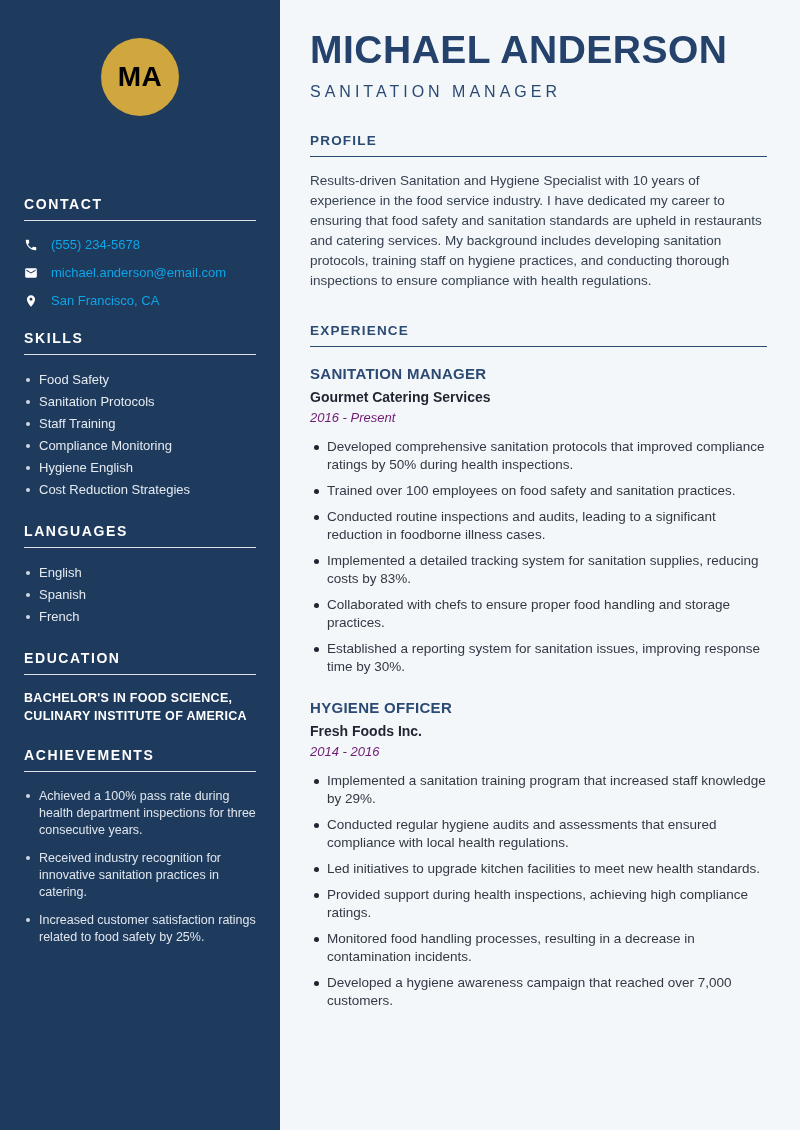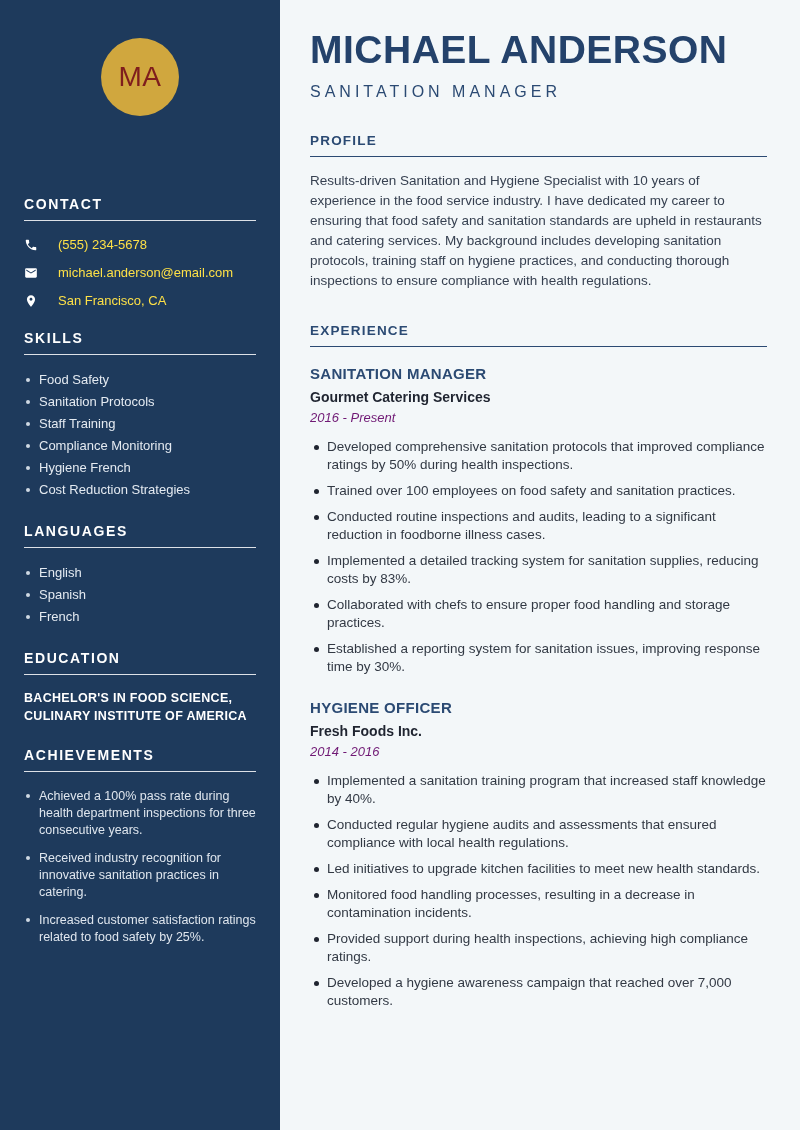--- a/index.html
+++ b/index.html
@@ -21,37 +21,37 @@
     padding: 38px 24px 20px 24px;
   }
   .avatar {
     width: 78px; height: 78px;
     border-radius: 50%;
     background: #d0a73e;
     margin: 0 auto;
     display: flex; align-items: center; justify-content: center;
   }
   .avatar span {
-    color: #7f1d1d; font-size: 28px; font-weight: 400; letter-spacing: 0.5px;
+    color: #000000; font-size: 28px; font-weight: 700; letter-spacing: 0.5px;
   }
   .side-section { margin-top: 22px; }
   .side-section.first { margin-top: 80px; }
   .side-heading {
     color: #ffffff; font-size: 14px; font-weight: 700;
     letter-spacing: 1.6px; text-transform: uppercase;
   }
   .side-rule {
     border: none; border-top: 1px solid rgba(255,255,255,0.85);
     margin-top: 8px;
   }
   .contact-list { margin-top: 16px; }
   .contact-item {
-    display: flex; align-items: center; gap: 20px;
+    display: flex; align-items: center; gap: 13px;
     margin-bottom: 13px;
-    font-size: 13px; color: #fde047; text-align: center;
+    font-size: 13px; color: #0ea5e9; text-align: center;
   }
   .contact-item svg { width: 14px; height: 14px; flex: 0 0 14px; fill: #ffffff; }
 
   .side-list { list-style: none; margin-top: 14px; }
   .side-list li {
     position: relative;
     padding-left: 15px;
     font-size: 13px; line-height: 22px;
     color: #e4eaf1;
   }
@@ -180,21 +180,21 @@
 
     <section class="side-section">
       <h2 class="side-heading">SKILLS</h2>
       <hr class="side-rule">
       <ul class="side-list">
 
       <li>Food Safety</li>
           <li>Sanitation Protocols</li>
           <li>Staff Training</li>
           <li>Compliance Monitoring</li>
-          <li>Hygiene French</li>
+          <li>Hygiene English</li>
           <li>Cost Reduction Strategies</li>
         </ul>
     </section>
 
     <section class="side-section">
       <h2 class="side-heading">LANGUAGES</h2>
       <hr class="side-rule">
       <ul class="side-list">
 
       <li>English</li>
@@ -251,25 +251,25 @@
             <li>Established a reporting system for sanitation issues, improving response time by 30%.</li>
           </ul>
       </div>
 
       <div class="job">
         <div class="job-title">HYGIENE OFFICER</div>
         <div class="job-company">Fresh Foods Inc.</div>
         <div class="job-dates">2014 - 2016</div>
         <ul class="job-bullets">
 
-        <li>Implemented a sanitation training program that increased staff knowledge by 40%.</li>
+        <li>Implemented a sanitation training program that increased staff knowledge by 29%.</li>
             <li>Conducted regular hygiene audits and assessments that ensured compliance with local health regulations.</li>
             <li>Led initiatives to upgrade kitchen facilities to meet new health standards.</li>
+            <li>Provided support during health inspections, achieving high compliance ratings.</li>
             <li>Monitored food handling processes, resulting in a decrease in contamination incidents.</li>
-            <li>Provided support during health inspections, achieving high compliance ratings.</li>
             <li>Developed a hygiene awareness campaign that reached over 7,000 customers.</li>
           </ul>
       </div>
 
     </section>
 
   </main>
 
 </div>
 

